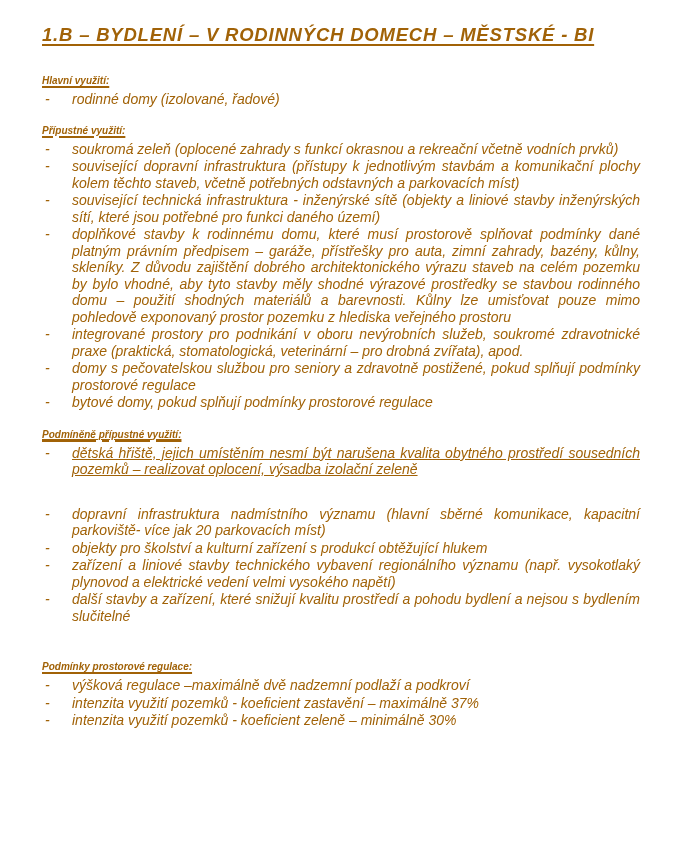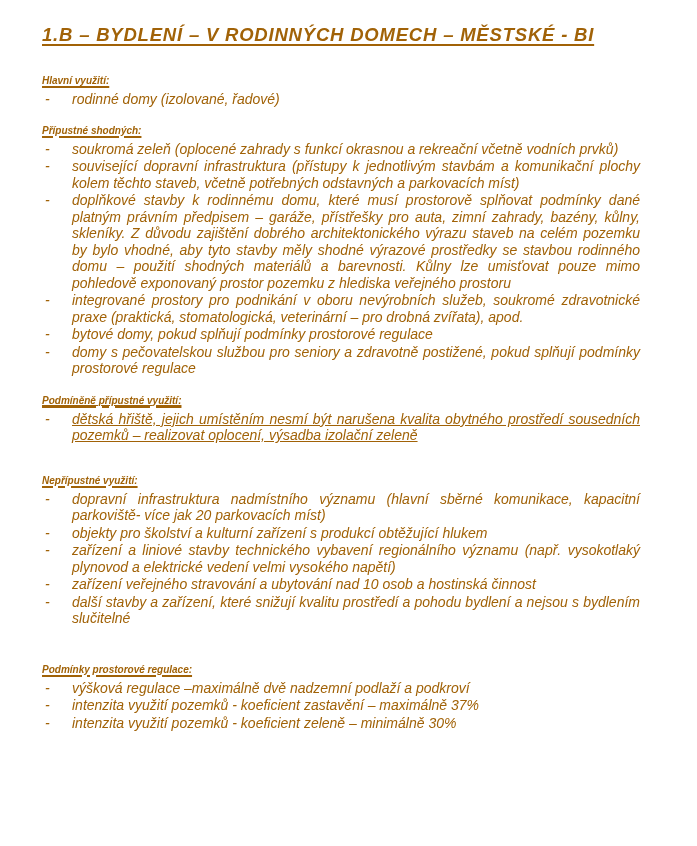--- a/index.html
+++ b/index.html
@@ -66,45 +66,44 @@
   <h1 class="doc-title">1.B – BYDLENÍ – V RODINNÝCH DOMECH – MĚSTSKÉ - BI</h1>
 
   <section class="section">
     <h2 class="sec-heading">Hlavní využití:</h2>
     <div class="list">
       <div class="li">rodinné domy (izolované, řadové)</div>
     </div>
   </section>
 
   <section class="section sec-gap-s">
-    <h2 class="sec-heading">Přípustné shodných:</h2>
+    <h2 class="sec-heading">Přípustné využití:</h2>
     <div class="list">
       <div class="li">soukromá zeleň (oplocené zahrady s funkcí okrasnou a rekreační včetně vodních prvků)</div>
       <div class="li">související dopravní infrastruktura (přístupy k jednotlivým stavbám a komunikační plochy kolem těchto staveb, včetně potřebných odstavných a parkovacích míst)</div>
+      <div class="li">související technická infrastruktura - inženýrské sítě (objekty a liniové stavby inženýrských sítí, které jsou potřebné pro funkci daného území)</div>
       <div class="li">doplňkové stavby k rodinnému domu, které musí prostorově splňovat podmínky dané platným právním předpisem – garáže, přístřešky pro auta, zimní zahrady, bazény, kůlny, skleníky. Z důvodu zajištění  dobrého architektonického výrazu staveb na celém pozemku by bylo vhodné, aby tyto stavby měly shodné výrazové prostředky se stavbou rodinného domu – použití shodných materiálů a barevnosti. Kůlny lze umisťovat pouze mimo pohledově exponovaný prostor pozemku z hlediska veřejného prostoru</div>
       <div class="li">integrované prostory pro podnikání v oboru nevýrobních služeb, soukromé zdravotnické praxe (praktická, stomatologická, veterinární – pro drobná zvířata), apod.</div>
+      <div class="li">domy s pečovatelskou službou pro seniory a zdravotně postižené, pokud splňují podmínky prostorové regulace</div>
       <div class="li">bytové domy, pokud splňují podmínky prostorové regulace</div>
-      <div class="li">domy s pečovatelskou službou pro seniory a zdravotně postižené, pokud splňují podmínky prostorové regulace</div>
     </div>
   </section>
 
   <section class="section sec-gap-m">
     <h2 class="sec-heading">Podmíněně přípustné využití:</h2>
     <div class="list">
       <div class="li">dětská hřiště, jejich umístěním nesmí být narušena kvalita obytného prostředí sousedních pozemků – realizovat oplocení, výsadba izolační zeleně</div>
     </div>
   </section>
 
   <section class="section sec-gap-l">
-    <h2 class="sec-heading">Nepřípustné využití:</h2>
     <div class="list">
       <div class="li">dopravní infrastruktura nadmístního významu (hlavní sběrné komunikace, kapacitní parkoviště- více jak 20 parkovacích míst)</div>
       <div class="li">objekty pro školství a kulturní zařízení s produkcí obtěžující hlukem</div>
       <div class="li">zařízení a liniové stavby technického vybavení regionálního významu (např. vysokotlaký plynovod a elektrické vedení velmi vysokého napětí)</div>
-      <div class="li">zařízení veřejného stravování a ubytování nad 10 osob a hostinská činnost</div>
       <div class="li">další stavby a zařízení, které snižují kvalitu prostředí a pohodu bydlení a nejsou s bydlením slučitelné</div>
     </div>
   </section>
 
   <section class="section sec-gap-xl">
     <h2 class="sec-heading">Podmínky prostorové regulace:</h2>
     <div class="list">
       <div class="li">výšková regulace –maximálně dvě nadzemní podlaží a podkroví</div>
       <div class="li">intenzita využití pozemků - koeficient zastavění – maximálně 37%</div>
       <div class="li">intenzita využití pozemků - koeficient zeleně – minimálně 30%</div>

